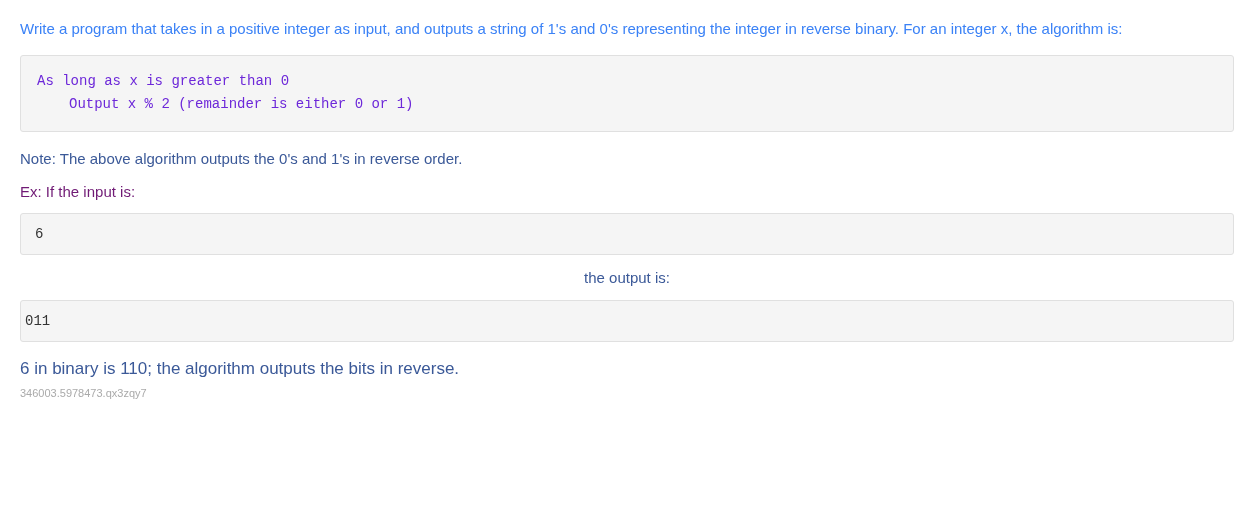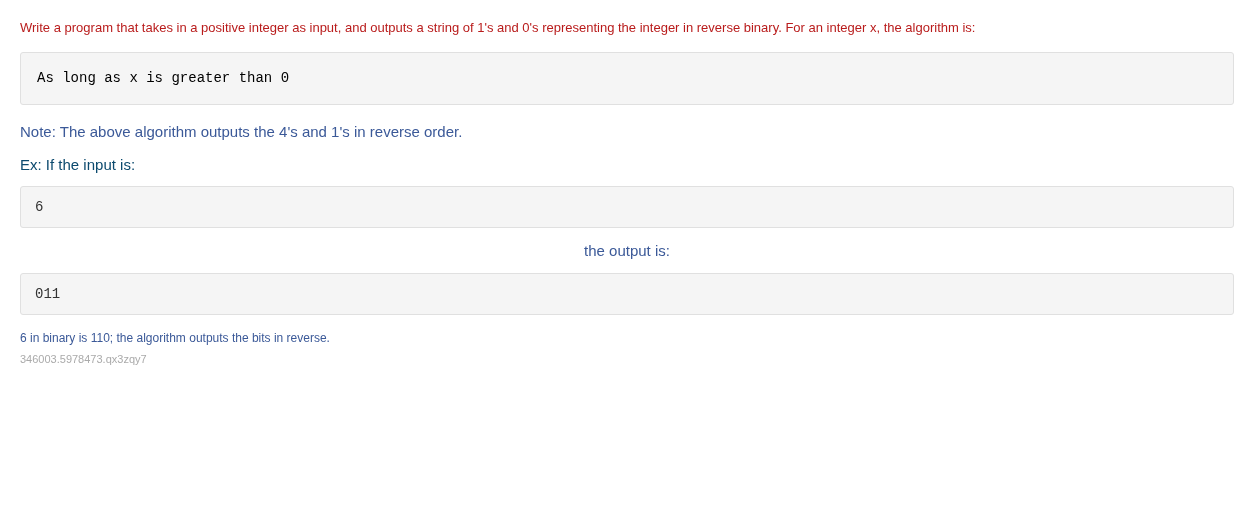--- a/index.html
+++ b/index.html
@@ -12,51 +12,51 @@
       font-family: Arial, sans-serif;
       font-size: 15px;
       background: #ffffff;
       color: #333;
       padding: 18px 20px;
       width: 1254px;
       min-height: 529px;
     }
 
     .description-text {
-      color: #b91c1c;
-      font-size: 13px;
+      color: #3b82f6;
+      font-size: 15px;
       line-height: 1.5;
       margin-bottom: 14px;
     }
 
     .code-block {
       background: #f5f5f5;
       border: 1px solid #e0e0e0;
       border-radius: 3px;
       padding: 14px 16px;
       font-family: 'Courier New', Courier, monospace;
       font-size: 14px;
       line-height: 1.7;
       margin-bottom: 16px;
-      color: #000000;
+      color: #6d28d9;
     }
 
     .code-line-indent {
       padding-left: 32px;
     }
 
     .note-text {
       color: #3b5998;
       font-size: 15px;
       margin-bottom: 10px;
       line-height: 1.5;
     }
 
     .ex-text {
-      color: #0c4a6e;
+      color: #701a75;
       font-size: 15px;
       margin-bottom: 10px;
       line-height: 1.5;
     }
 
     .input-box {
       background: #f5f5f5;
       border: 1px solid #e0e0e0;
       border-radius: 3px;
       padding: 12px 14px;
@@ -72,51 +72,52 @@
       font-size: 15px;
       margin-bottom: 10px;
       line-height: 1.5;
       text-align: center;
     }
 
     .output-box {
       background: #f5f5f5;
       border: 1px solid #e0e0e0;
       border-radius: 3px;
-      padding: 12px 14px;
+      padding: 12px 4px;
       font-family: 'Courier New', Courier, monospace;
       font-size: 14px;
       color: #333;
       margin-bottom: 14px;
       width: 100%;
     }
 
     .footer-text {
       color: #3b5998;
-      font-size: 12px;
+      font-size: 17px;
       margin-bottom: 6px;
       line-height: 1.5;
     }
 
     .watermark {
       color: #aaa;
       font-size: 11px;
       margin-top: 4px;
     }
   </style>
 </head>
 <body>
 
 <p class="description-text">Write a program that takes in a positive integer as input, and outputs a string of 1's and 0's representing the integer in reverse binary. For an integer x, the algorithm is:</p>
 
 <div class="code-block">
   <div>As long as x is greater than 0</div>
+  <div class="code-line-indent">Output x % 2 (remainder is either 0 or 1)</div>
 </div>
 
-<p class="note-text">Note: The above algorithm outputs the 4's and 1's in reverse order.</p>
+<p class="note-text">Note: The above algorithm outputs the 0's and 1's in reverse order.</p>
 
 <p class="ex-text">Ex: If the input is:</p>
 
 <div class="input-box">6</div>
 
 <p class="output-label">the output is:</p>
 
 <div class="output-box">011</div>
 
 <p class="footer-text">6 in binary is 110; the algorithm outputs the bits in reverse.</p>

